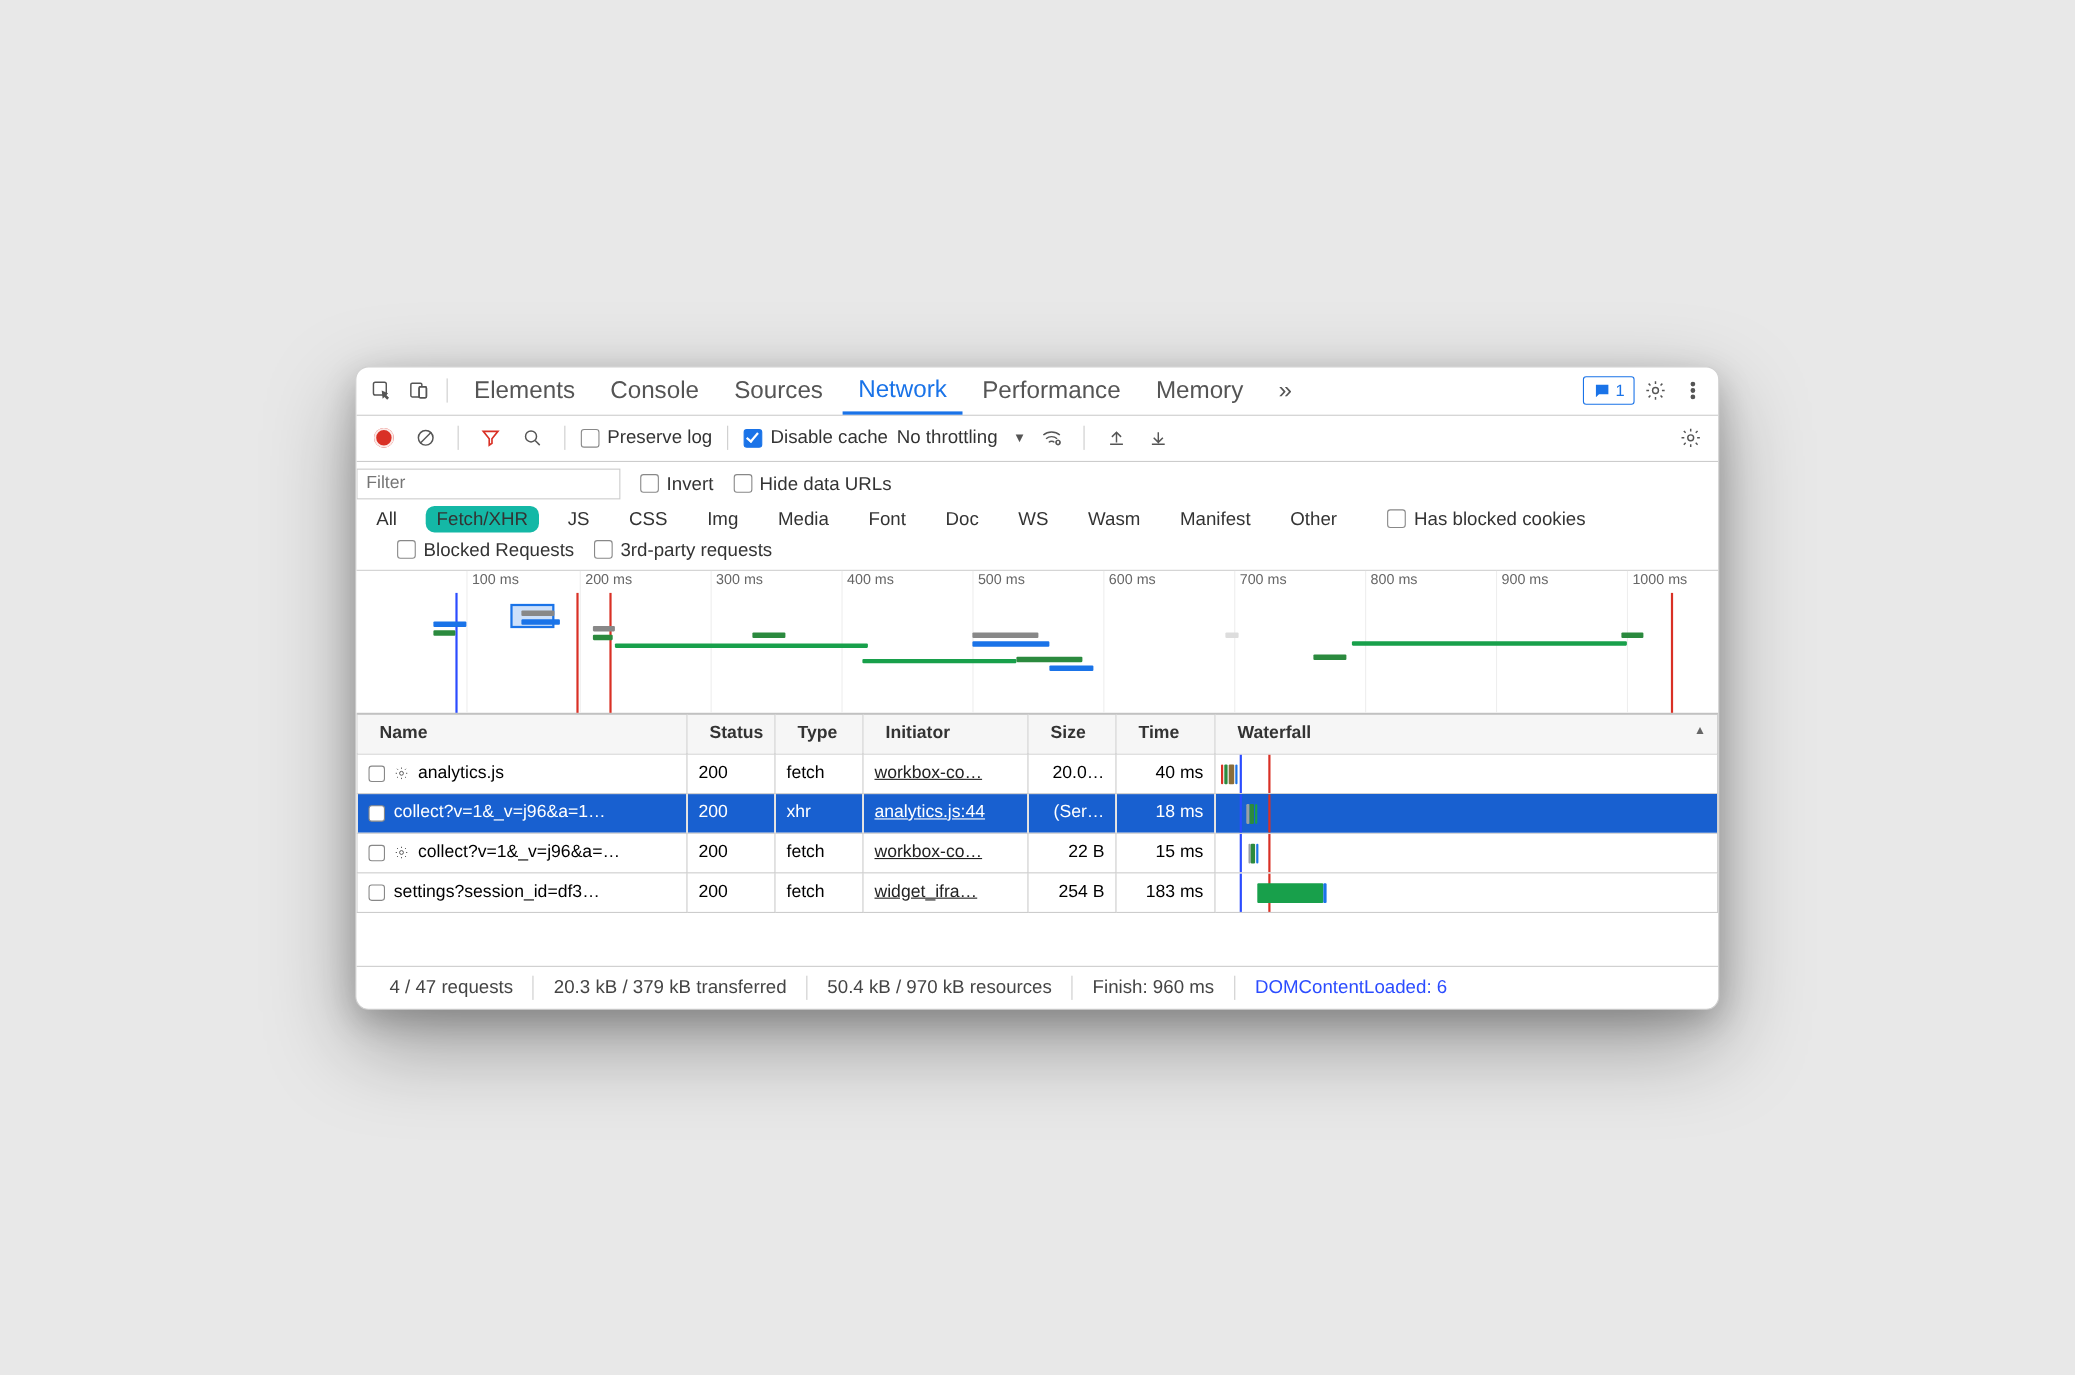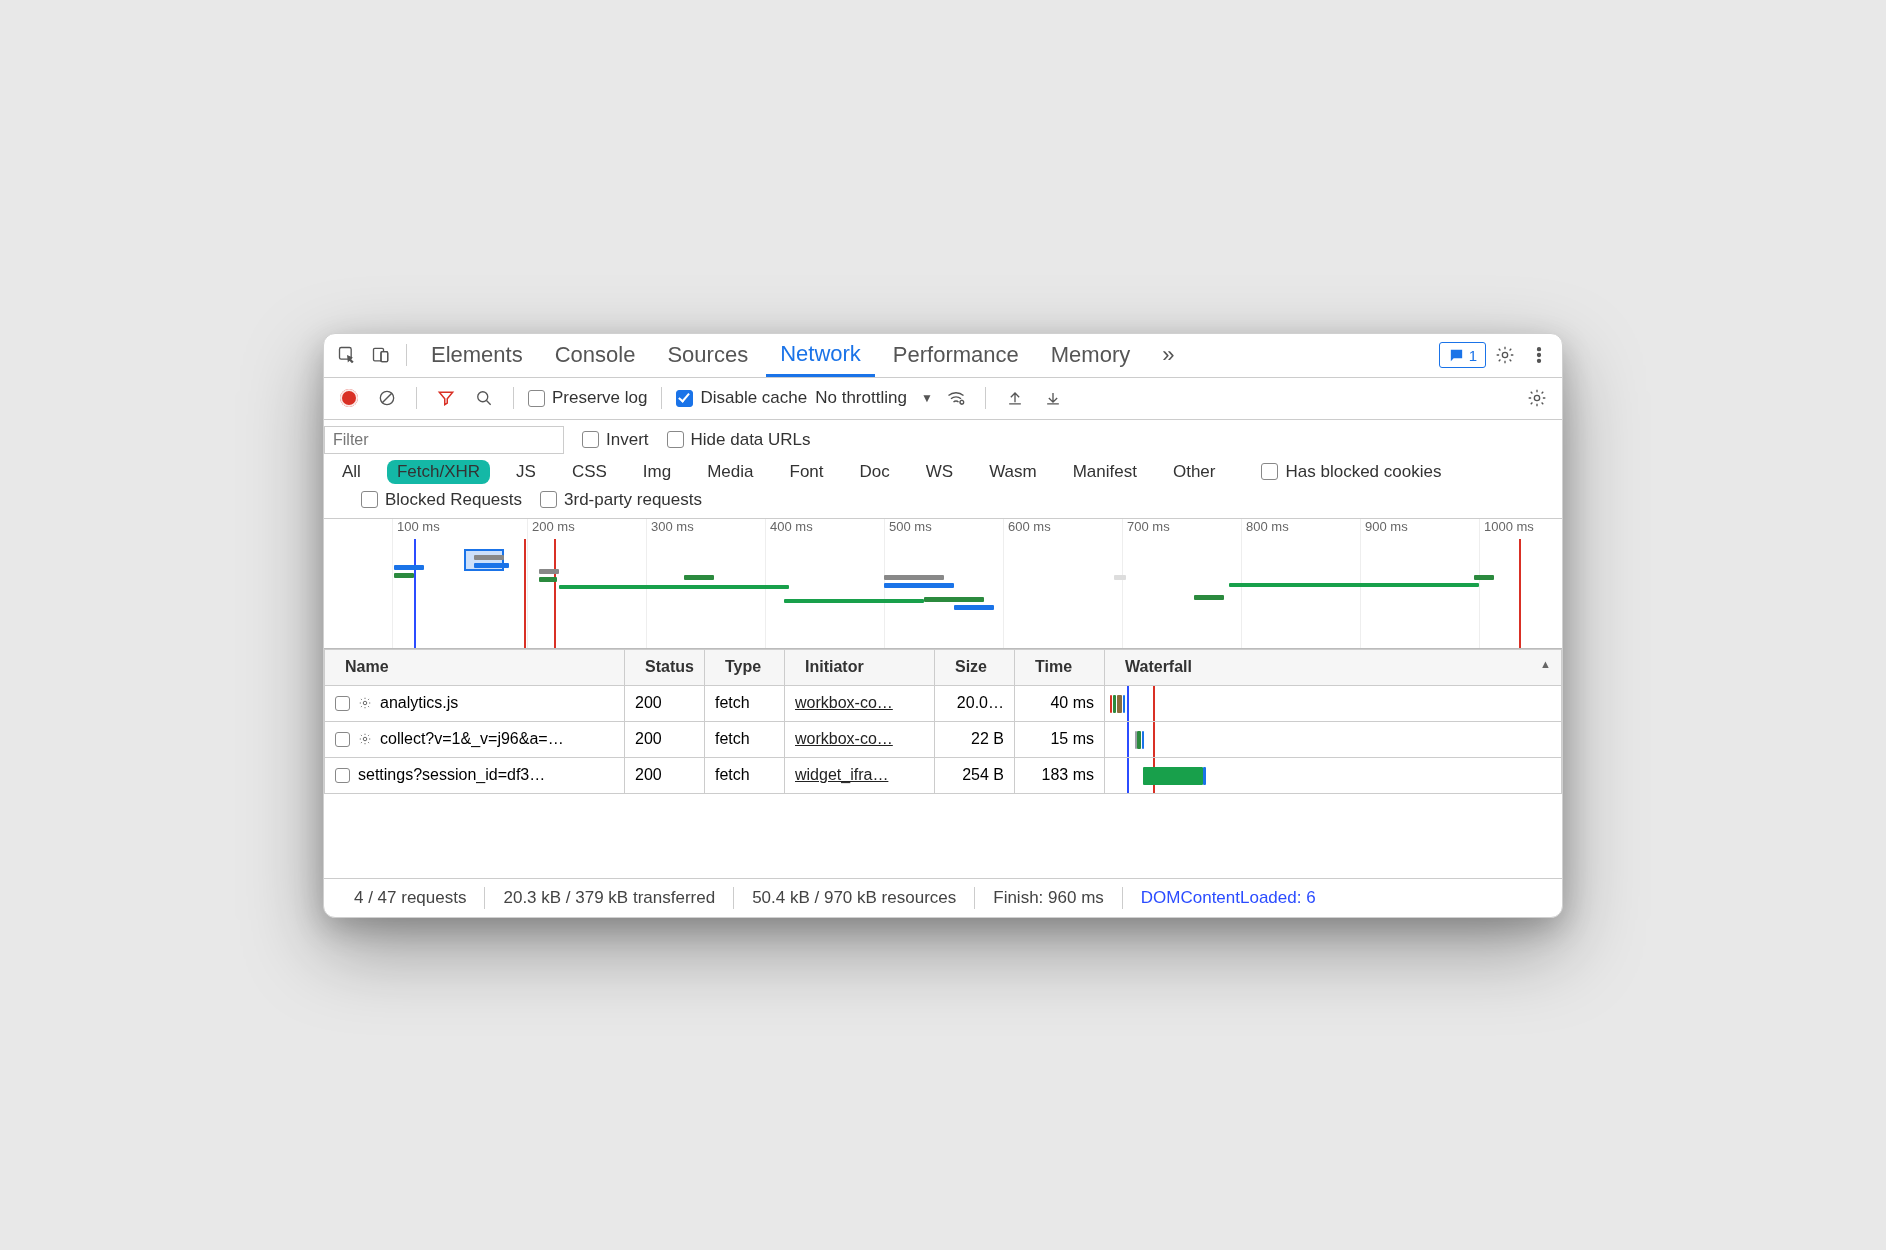--- a/index.html
+++ b/index.html
@@ -289,21 +289,21 @@
       </label>
       <label class="chklabel">
         <input type="checkbox" style="">
         <span>3rd-party requests</span>
       </label>
     </div>
   </div>
 
   <div class="timeline">
     <div class="ticks" id="tl-ticks">
-        <div class="tick" style="left: 68px;">
+        <div class="tick" style="left: 100px;">
           <span>100 ms</span>
         </div>
         <div class="tick" style="left: 203px;">
           <span>200 ms</span>
         </div>
         <div class="tick" style="left: 322px;">
           <span>300 ms</span>
         </div>
         <div class="tick" style="left: 441px;">
           <span>400 ms</span>
@@ -397,20 +397,42 @@
               <div class="wf-inner">
                 <div class="vl-blue" style="left: 22px;"></div>
                 <div class="vl-red" style="left: 48px;"></div>
                 <div class="seg" style="left: 5px; width: 2px; background: rgb(217, 48, 37);"></div>
                 <div class="seg" style="left: 8px; width: 3px; background: rgb(43, 138, 62);"></div>
                 <div class="seg" style="left: 12px; width: 5px; background: rgb(138, 109, 59);"></div>
                 <div class="seg" style="left: 18px; width: 2px; background: rgb(26, 115, 232);"></div>
               </div>
             </td>
           </tr>
+          <tr class="sel">
+            <td>
+              <div class="name-cell">
+                <input type="checkbox" class="rowchk" style="">
+                <span class="txt">collect?v=1&amp;_v=j96&amp;a=1…</span>
+              </div>
+            </td>
+            <td>200</td>
+            <td>xhr</td>
+            <td><a href="#">analytics.js:44</a></td>
+            <td class="size">(Ser…</td>
+            <td class="time">18 ms</td>
+            <td class="wf">
+              <div class="wf-inner">
+                <div class="vl-blue" style="left: 22px;"></div>
+                <div class="vl-red" style="left: 48px;"></div>
+                <div class="seg" style="left: 28px; width: 3px; background: rgb(154, 160, 166);"></div>
+                <div class="seg" style="left: 31px; width: 4px; background: rgb(43, 138, 62);"></div>
+                <div class="seg" style="left: 36px; width: 2px; background: rgb(27, 158, 75);"></div>
+              </div>
+            </td>
+          </tr>
           <tr>
             <td>
               <div class="name-cell">
                 <input type="checkbox" class="rowchk" style="">
                 <span class="gear-glyph"><svg viewBox="0 0 24 24">
                     <circle cx="12" cy="12" r="3"></circle>
                     <path d="M12 3v2M12 19v2M3 12h2M19 12h2M5 5l1.5 1.5M17.5 17.5L19 19M19 5l-1.5 1.5M6.5 17.5L5 19"></path>
                   </svg></span>
                 <span class="txt">collect?v=1&amp;_v=j96&amp;a=…</span>
               </div>

